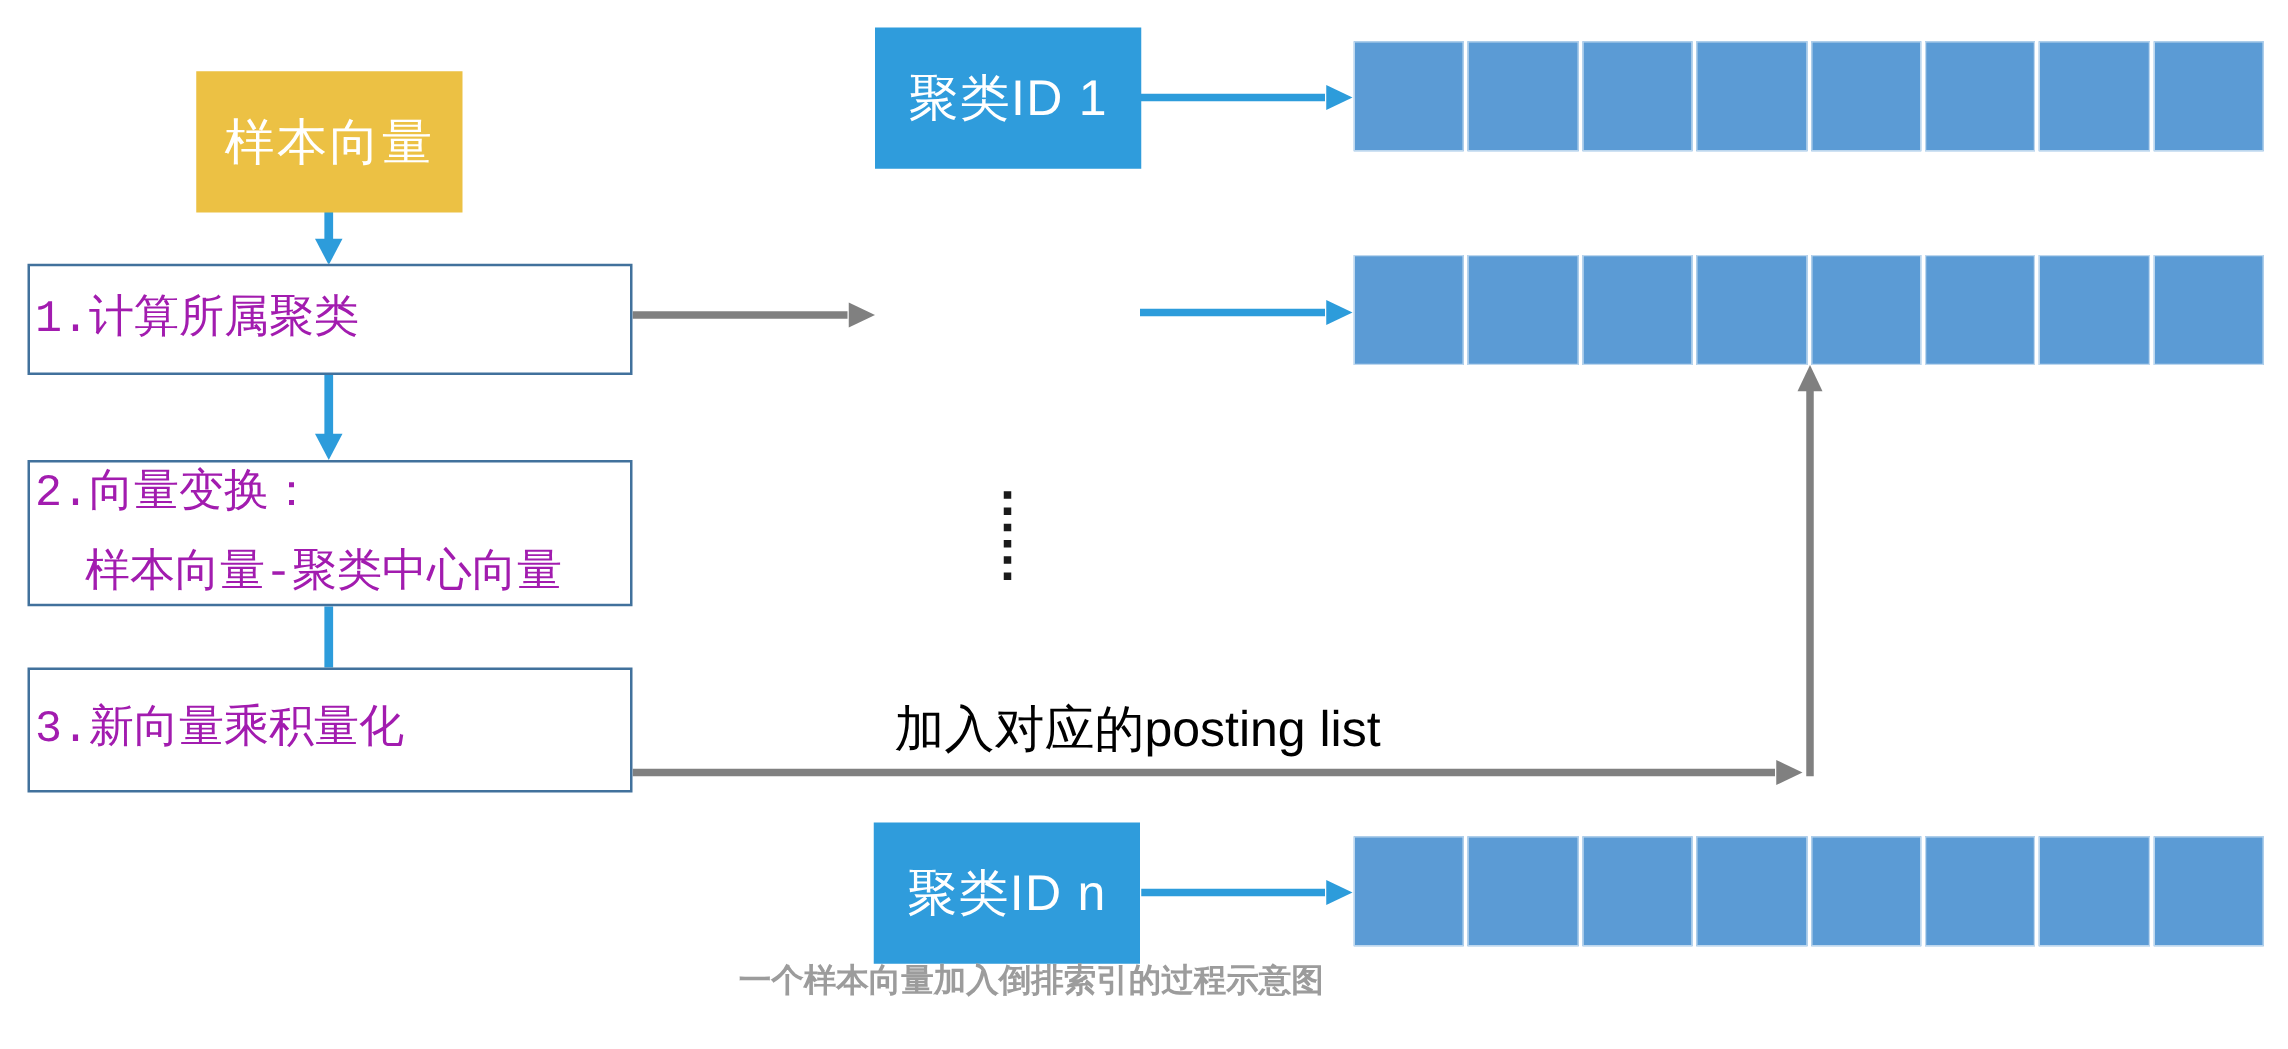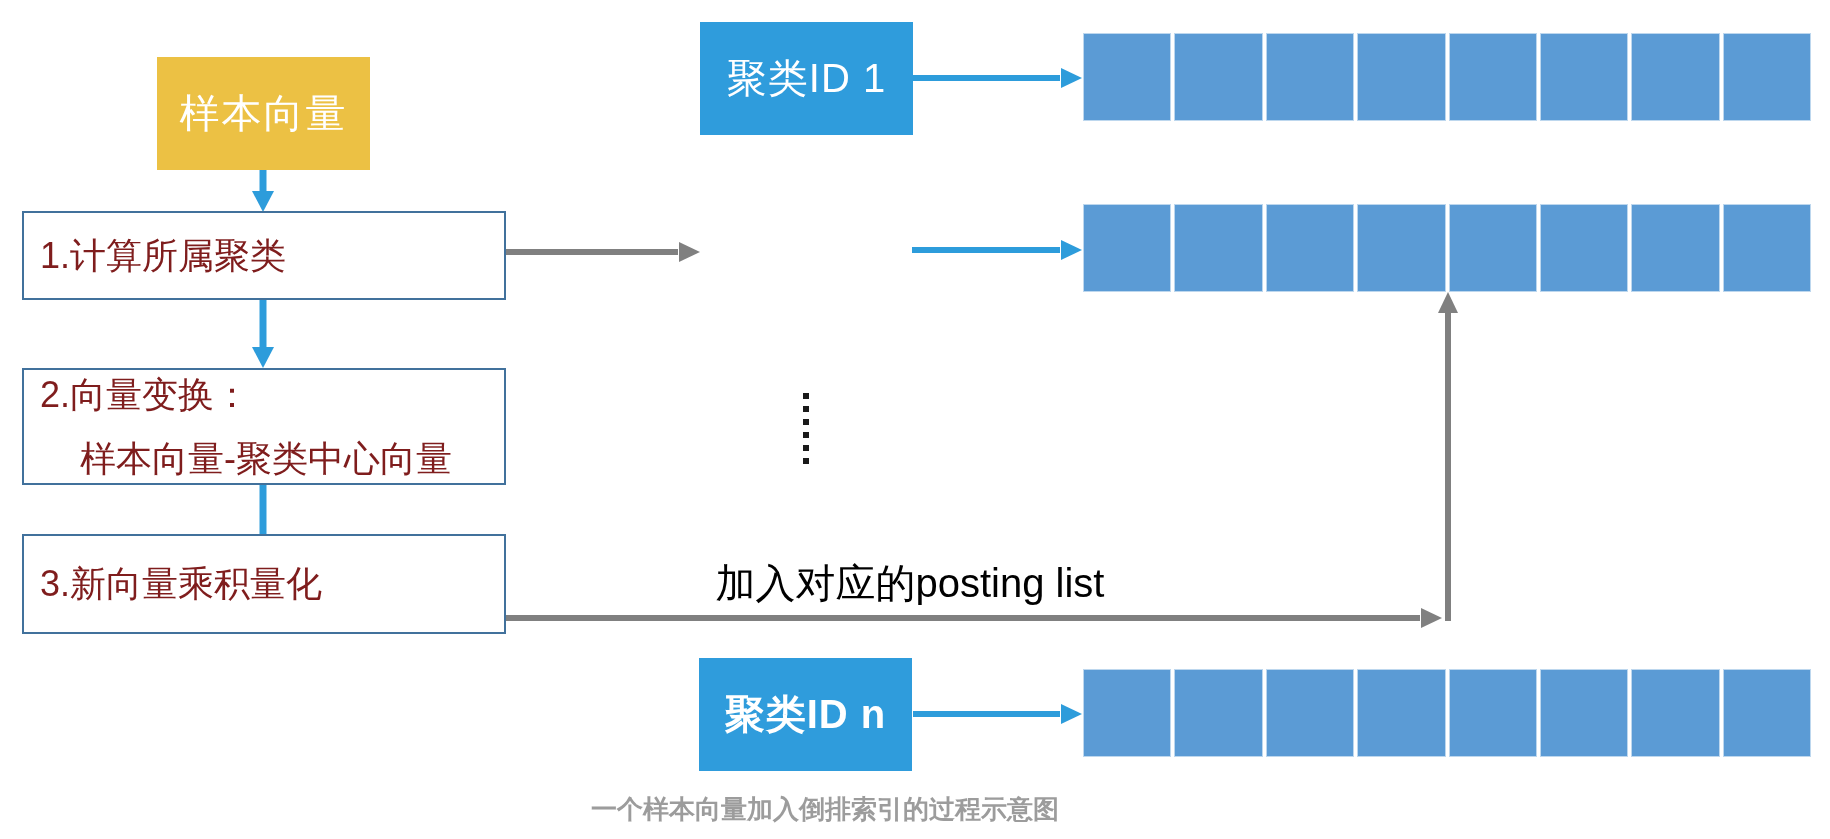--- a/index.html
+++ b/index.html
@@ -5,49 +5,49 @@
   html,body{margin:0;padding:0;background:#ffffff;}
   body{font-family:"Liberation Sans","DejaVu Sans",sans-serif;}
   .canvas{position:relative;width:1830px;height:839px;background:#ffffff;overflow:hidden;}
   .canvas > svg{position:absolute;left:0;top:0;}
 
   
   .sample-box{position:absolute;left:157px;top:33px;width:213px;height:113px;
     background:#ECC144;color:#ffffff;font-size:40px;display:flex;align-items:center;justify-content:center;letter-spacing:2px;margin-top:24px;}
   .step-box{position:absolute;left:22px;width:484px;background:#ffffff;border:2px solid #41719C;
     box-sizing:border-box;display:flex;flex-direction:column;justify-content:center;
-    color:#7f1d1d;font-size:36px;line-height:52px;padding-left:16px;}
+    color:#a21caf;font-size:36px;line-height:52px;padding-left:4px;font-family:Liberation Mono, monospace;}
   .step-1{top:211px;height:89px;}
   .step-2{top:368px;height:117px;gap:12px;}
   .step-3{top:534px;height:100px;}
   .step-line2{padding-left:40px;}
   .step-line2:empty{display:none;}
 
   
   .cluster-box{position:absolute;width:213px;height:113px;background:#2F9CDC;color:#ffffff;
     font-size:40px;display:flex;align-items:center;justify-content:center;letter-spacing:1px;}
   .cluster-1{left:700px;top:22px;}
   .cluster-2{left:700px;top:195px;}
-  .cluster-n{left:699px;top:658px;font-weight:bold;}
+  .cluster-n{left:699px;top:658px;}
 
   
   .posting-row{position:absolute;width:728px;height:88px;display:flex;gap:3px;}
   .row-1{left:1083px;top:33px;}
   .row-2{left:1083px;top:204px;}
   .row-n{left:1083px;top:669px;}
   .cell{flex:1;background:#5B9BD5;border:1px solid #BDD7EE;box-sizing:border-box;}
 
   
   .dots{position:absolute;left:803px;top:393px;display:flex;flex-direction:column;gap:7px;}
   .dots i{display:block;width:6px;height:6px;background:#1A1A1A;}
 
   
   .posting-label{position:absolute;left:640px;top:556px;width:540px;text-align:center;
     color:#000000;font-size:40px;}
-  .caption{position:absolute;left:540px;top:792px;width:570px;text-align:center;
+  .caption{position:absolute;left:540px;top:767px;width:570px;text-align:center;
     color:#9C9C9C;font-size:26px;font-weight:bold;}
 
   .arrow-line{stroke-width:6;fill:none;}
   .arrow-line-thick{stroke-width:7;fill:none;}
 </style>
 </head>
 <body>
 
 <div class="canvas">
 

